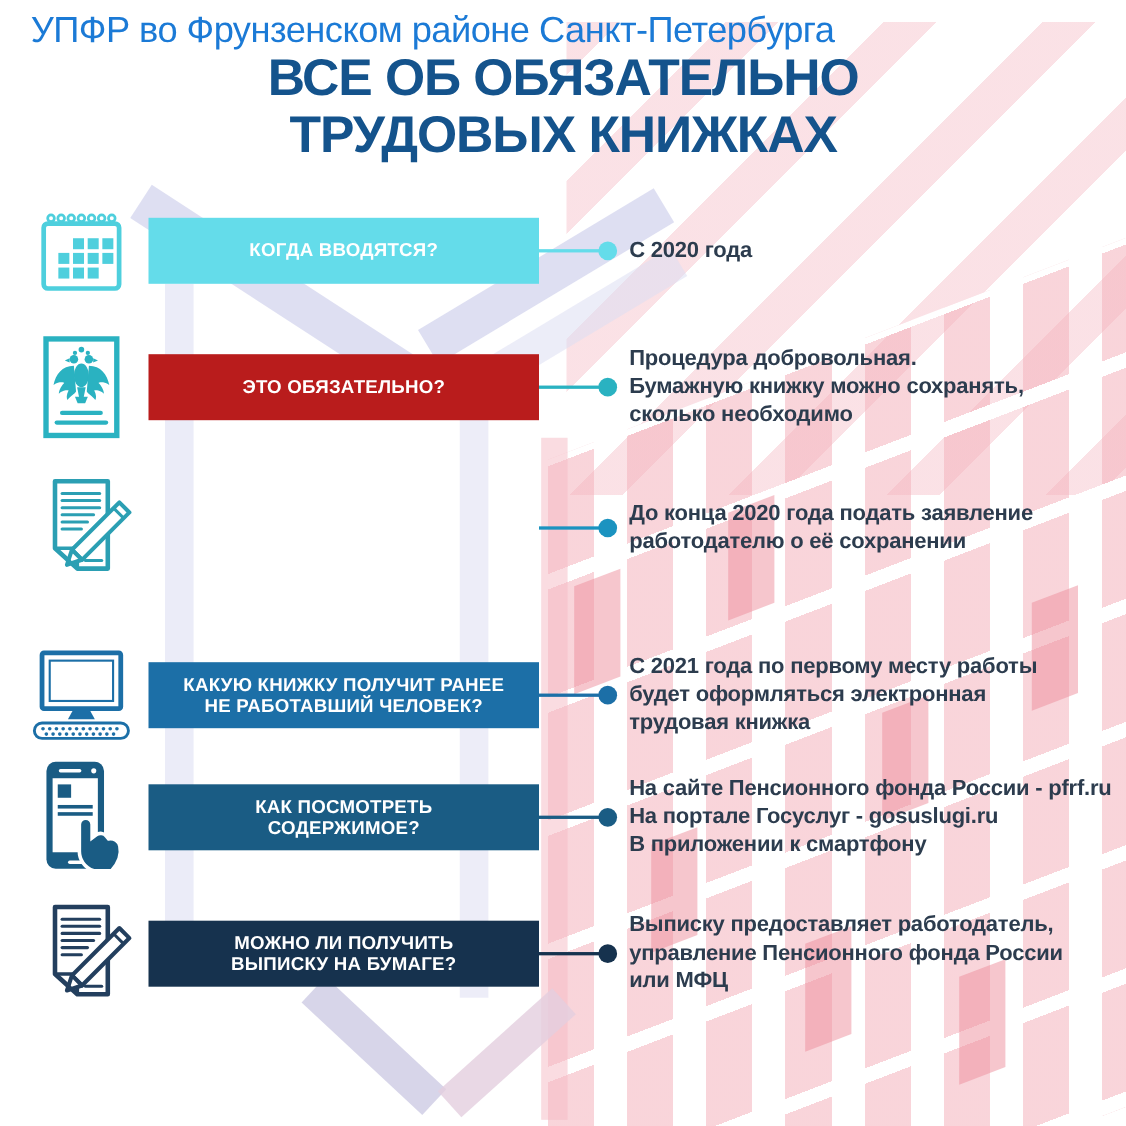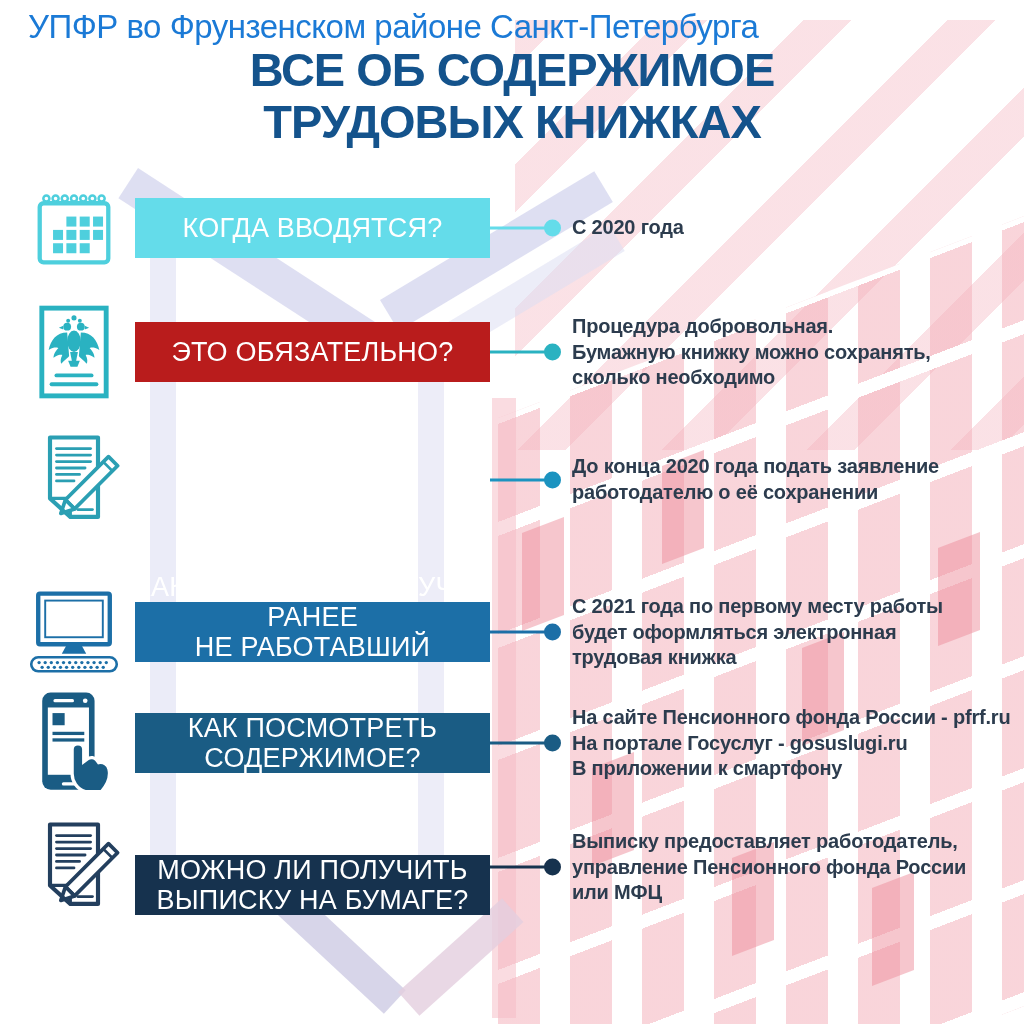--- a/index.html
+++ b/index.html
@@ -21,21 +21,21 @@
   .org{position:absolute;top:8px;left:28px;width:968px;font-size:33px;font-weight:400;
        color:#1b7ad6;letter-spacing:-0.5px;}
   .title{position:absolute;top:44px;left:0;width:100%;text-align:center;color:#14538c;
          font-size:47px;font-weight:700;letter-spacing:-1px;line-height:1.1;}
   
   .row{position:absolute;left:0;width:1024px;height:60px;}
   .iconwrap{position:absolute;left:26px;top:50%;transform:translateY(-50%);width:96px;
             display:flex;justify-content:center;}
   .banner{position:absolute;left:135px;top:0;width:355px;height:100%;display:flex;
           align-items:center;justify-content:center;text-align:center;}
-  .q{color:#ffffff;font-weight:400;font-size:27px;line-height:1.12;letter-spacing:.2px;
+  .q{color:#ffffff;font-weight:700;font-size:17px;line-height:1.12;letter-spacing:.2px;
      white-space:pre-line;text-transform:uppercase;}
   .cline{position:absolute;left:490px;top:50%;width:57px;height:3px;transform:translateY(-50%);}
   .cdot{position:absolute;left:544px;top:50%;width:17px;height:17px;border-radius:50%;
         transform:translateY(-50%);}
   .a{position:absolute;left:572px;top:50%;transform:translateY(-50%);width:470px;
      color:#2c3c4e;font-weight:700;font-size:20px;line-height:1.28;letter-spacing:-0.2px;
      white-space:pre-line;}
   svg{display:block;}
 </style>
 </head>
@@ -58,21 +58,21 @@
     <div class="lavband" style="left:425px;top:336px;width:215px;height:30px;background:rgba(221,222,243,.55);transform:rotate(-31deg);"></div>
     <div class="vbar" style="left:150px;top:258px;width:26px;height:615px;background:rgba(219,220,242,.55);"></div>
     <div class="vbar" style="left:418px;top:372px;width:26px;height:535px;background:rgba(219,220,242,.5);"></div>
     <div class="vbar" style="left:492px;top:398px;width:24px;height:620px;background:rgba(246,186,196,.5);"></div>
     <div class="lavband" style="left:296px;top:888px;width:150px;height:32px;background:rgba(205,203,228,.8);transform:rotate(43deg);"></div>
     <div class="lavband" style="left:398px;top:992px;width:140px;height:32px;background:rgba(228,206,222,.8);transform:rotate(-42deg);"></div>
   </div>
 
   <div class="org">УПФР во Фрунзенском районе Санкт-Петербурга</div>
   <div class="title">
-    <div>ВСЕ ОБ СОДЕРЖИМОЕ</div>
+    <div>ВСЕ ОБ ОБЯЗАТЕЛЬНО</div>
     <div>ТРУДОВЫХ КНИЖКАХ</div>
   </div>
 
   <div class="row" style="top:198px;">
     <div class="iconwrap" style="color: rgb(78, 207, 221);">
       <svg width="80" height="80" viewBox="0 0 84 84" fill="none">
         <rect x="6" y="16" width="72" height="62" rx="4" stroke="currentColor" stroke-width="4.5"></rect>
         <g stroke="currentColor" stroke-width="2.6">
           <circle cx="13" cy="11" r="3.2"></circle>
             <circle cx="22.7" cy="11" r="3.2"></circle>
@@ -251,21 +251,21 @@
           <line x1="56" y1="84" x2="72" y2="84"></line>
         </g>
         <g transform="rotate(45 42 84)">
           <rect x="35" y="10" width="14" height="66" stroke="currentColor" stroke-width="4" fill="#ffffff"></rect>
           <line x1="35" y1="18" x2="49" y2="18" stroke="currentColor" stroke-width="3"></line>
           <path d="M35,76 L49,76 L42,90 Z" stroke="currentColor" stroke-width="4" fill="#ffffff"></path>
           <path d="M40,84 L44,84 L42,88.5 Z" fill="currentColor"></path>
         </g>
       </svg>
     </div>
-    <div class="banner" style="background: rgb(22, 50, 78); margin-top: 18px;">
+    <div class="banner" style="background: rgb(22, 50, 78);">
       <div class="q">МОЖНО ЛИ ПОЛУЧИТЬ
 ВЫПИСКУ НА БУМАГЕ?</div>
     </div>
     <div class="cline" style="background: rgb(22, 50, 78);"></div>
     <div class="cdot" style="background: rgb(22, 50, 78);"></div>
     <div class="a">Выписку предоставляет работодатель,
 управление Пенсионного фонда России
 или МФЦ</div>
   </div>
 

